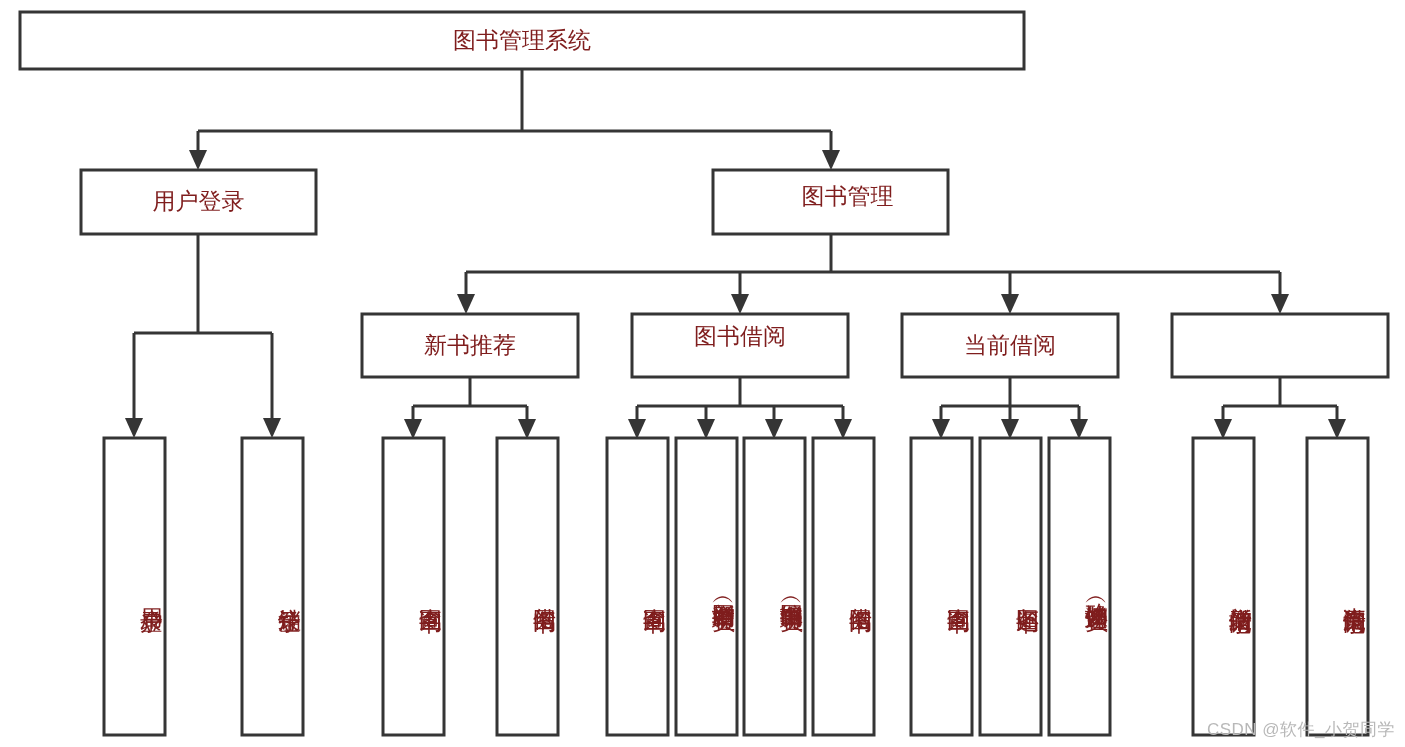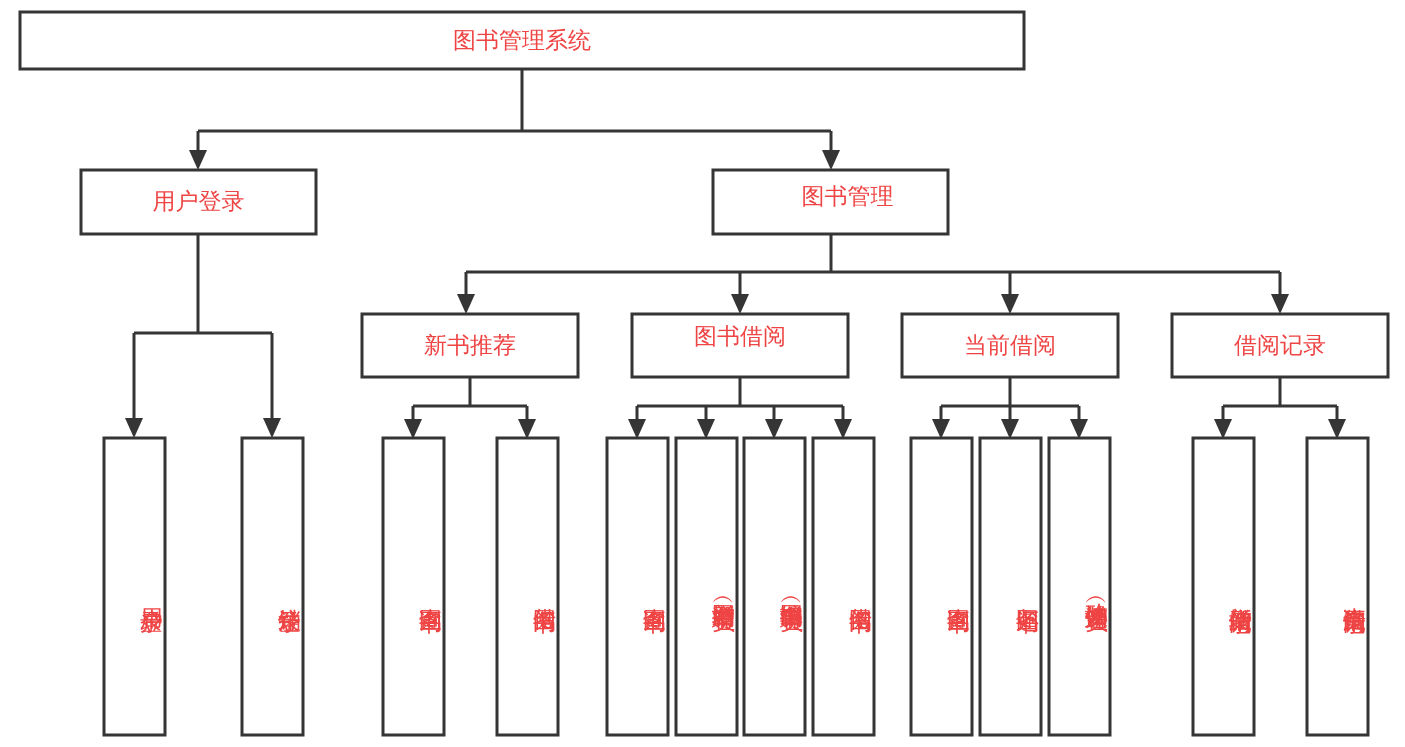--- a/index.html
+++ b/index.html
@@ -39,21 +39,21 @@
   }
   .arrow-head {
     fill: #353535;
     stroke: none;
   }
   .node-label {
     position: absolute;
     display: flex;
     align-items: center;
     justify-content: center;
-    color: #ef4444;
+    color: #7f1d1d;
     font-family: "Liberation Sans", "DejaVu Sans", sans-serif;
     pointer-events: none;
     letter-spacing: 0px;
   }
   .label-h {
     font-size: 23px;
     line-height: 1.1;
   }
   .label-v {
     writing-mode: vertical-rl;
@@ -200,34 +200,34 @@
   </svg>
 
   <div class="node-label label-h" style="left:20px; top:12px; width:1004px; height:57px;">图书管理系统</div>
 
   <div class="node-label label-h" style="left:81px; top:170px; width:235px; height:64px;">用户登录</div>
   <div class="node-label label-h" style="left:713px; top:174px; width:235px; height:45px;margin-left:17px;">图书管理</div>
 
   <div class="node-label label-h" style="left:362px; top:314px; width:216px; height:63px;border-radius:18px;">新书推荐</div>
   <div class="node-label label-h" style="left:632px; top:314px; width:216px; height:45px;">图书借阅</div>
   <div class="node-label label-h" style="left:902px; top:314px; width:216px; height:63px;">当前借阅</div>
-  <div class="node-label label-h" style="left:1172px; top:314px; width:216px; height:63px;">借阅记录</div>
 
   <div class="node-label label-v" style="left:104px; top:500px; width:61px; height:180px;">用户登录</div>
   <div class="node-label label-v" style="left:242px; top:500px; width:61px; height:180px;">注销登录</div>
 
   <div class="node-label label-v" style="left:383px; top:500px; width:61px; height:180px;">查询图书</div>
   <div class="node-label label-v" style="left:497px; top:500px; width:61px; height:180px;">借阅图书</div>
 
   <div class="node-label label-v" style="left:607px; top:500px; width:61px; height:180px;">查询图书</div>
   <div class="node-label label-v" style="left:676px; top:445px; width:61px; height:285px;">新增图书（管理员）</div>
   <div class="node-label label-v" style="left:744px; top:445px; width:61px; height:285px;">编辑图书（管理员）</div>
   <div class="node-label label-v" style="left:813px; top:500px; width:61px; height:180px;">借阅图书</div>
 
   <div class="node-label label-v" style="left:911px; top:500px; width:61px; height:180px;">查询图书</div>
   <div class="node-label label-v" style="left:980px; top:500px; width:61px; height:180px;">归还图书</div>
   <div class="node-label label-v" style="left:1049px; top:445px; width:61px; height:285px;">确认归还（管理员）</div>
 
   <div class="node-label label-v" style="left:1193px; top:470px; width:61px; height:240px;">新增借阅记录</div>
   <div class="node-label label-v" style="left:1307px; top:470px; width:61px; height:240px;">查询借阅记录</div>
 
+  <div class="watermark">CSDN @软件_小贺同学</div>
 
 </div>
 
 </body></html>

